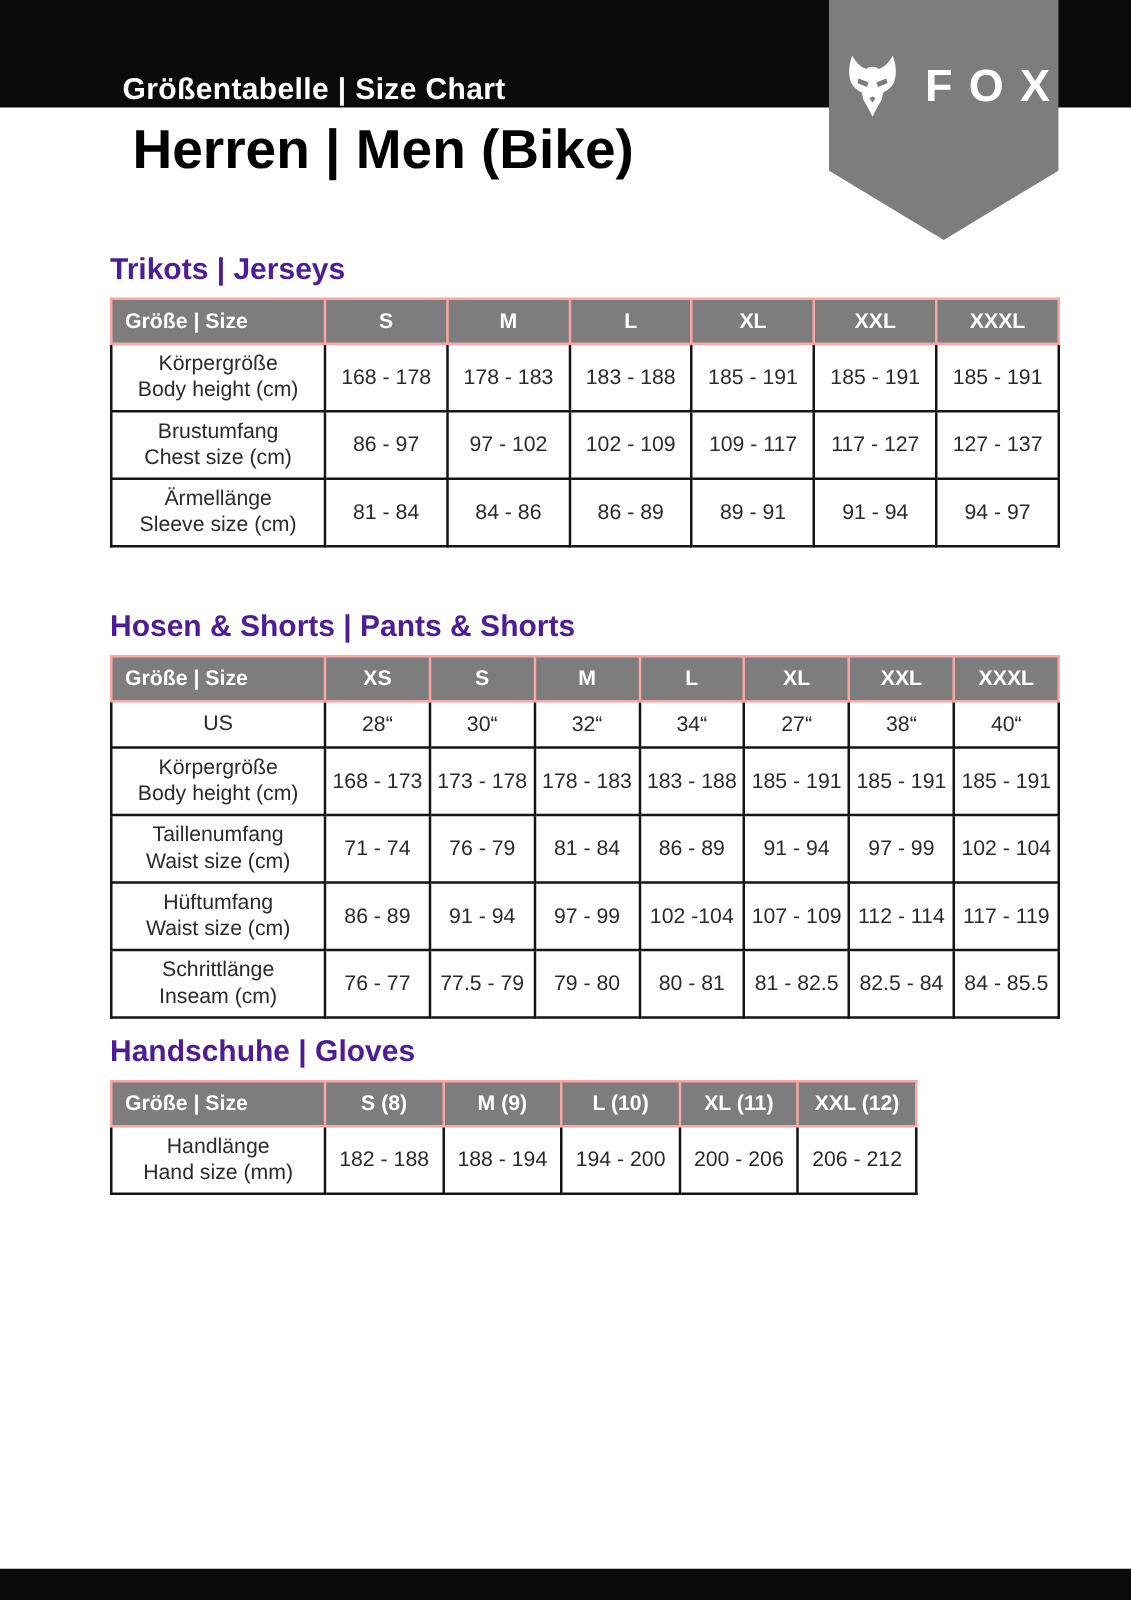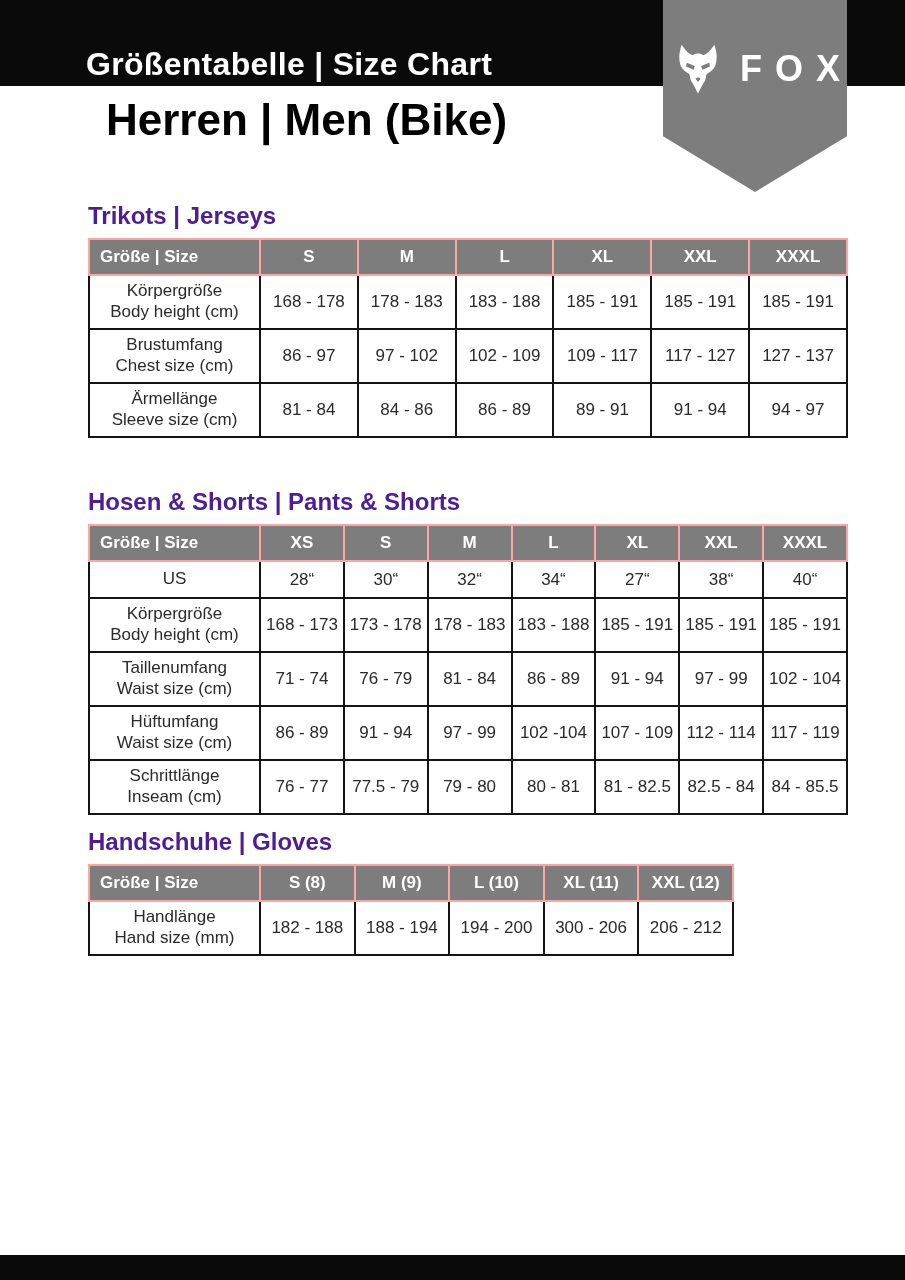--- a/index.html
+++ b/index.html
@@ -4,22 +4,22 @@
 <style>
   html,body { margin:0; padding:0; background:#fff; }
   .page {
     position:relative; width:905px; height:1280px; background:#ffffff;
     font-family:"Liberation Sans","DejaVu Sans",sans-serif; overflow:hidden;
   }
 
   
   .top-band { position:absolute; top:0; left:0; width:905px; height:86px; background:#0a0a0a; }
   .page-title {
-    position:absolute; left:86px; top:48px; margin:0;
-    color:#ffffff; font-size:32px; font-weight:bold; line-height:1; letter-spacing:0.3px; white-space:nowrap;
+    position:absolute; left:86px; top:48px; margin:12px;
+    color:#ffffff; font-size:24px; font-weight:bold; line-height:1; letter-spacing:0.3px; white-space:nowrap;
   }
   .page-subtitle {
     position:absolute; left:106px; top:98px; margin:0;
     color:#000000; font-size:44px; font-weight:bold; line-height:1; white-space:nowrap;
   }
 
   
   .pennant {
     position:absolute; left:663px; top:0; width:184px; height:192px; background:#7d7d7d;
     clip-path:polygon(0 0, 100% 0, 100% 71%, 50% 100%, 0 71%);
@@ -275,21 +275,21 @@
           </thead>
           <tbody>
             <tr class="">
               <td class="label-cell">
                 <div>Handlänge</div>
                 <div>Hand size (mm)</div>
               </td>
               <td>182 - 188</td>
               <td>188 - 194</td>
               <td>194 - 200</td>
-              <td>300 - 206</td>
+              <td>200 - 206</td>
               <td>206 - 212</td>
             </tr>
           </tbody>
         </table>
       </section>
     </div>
 
   <div class="bottom-band"></div>
 </div>
 

